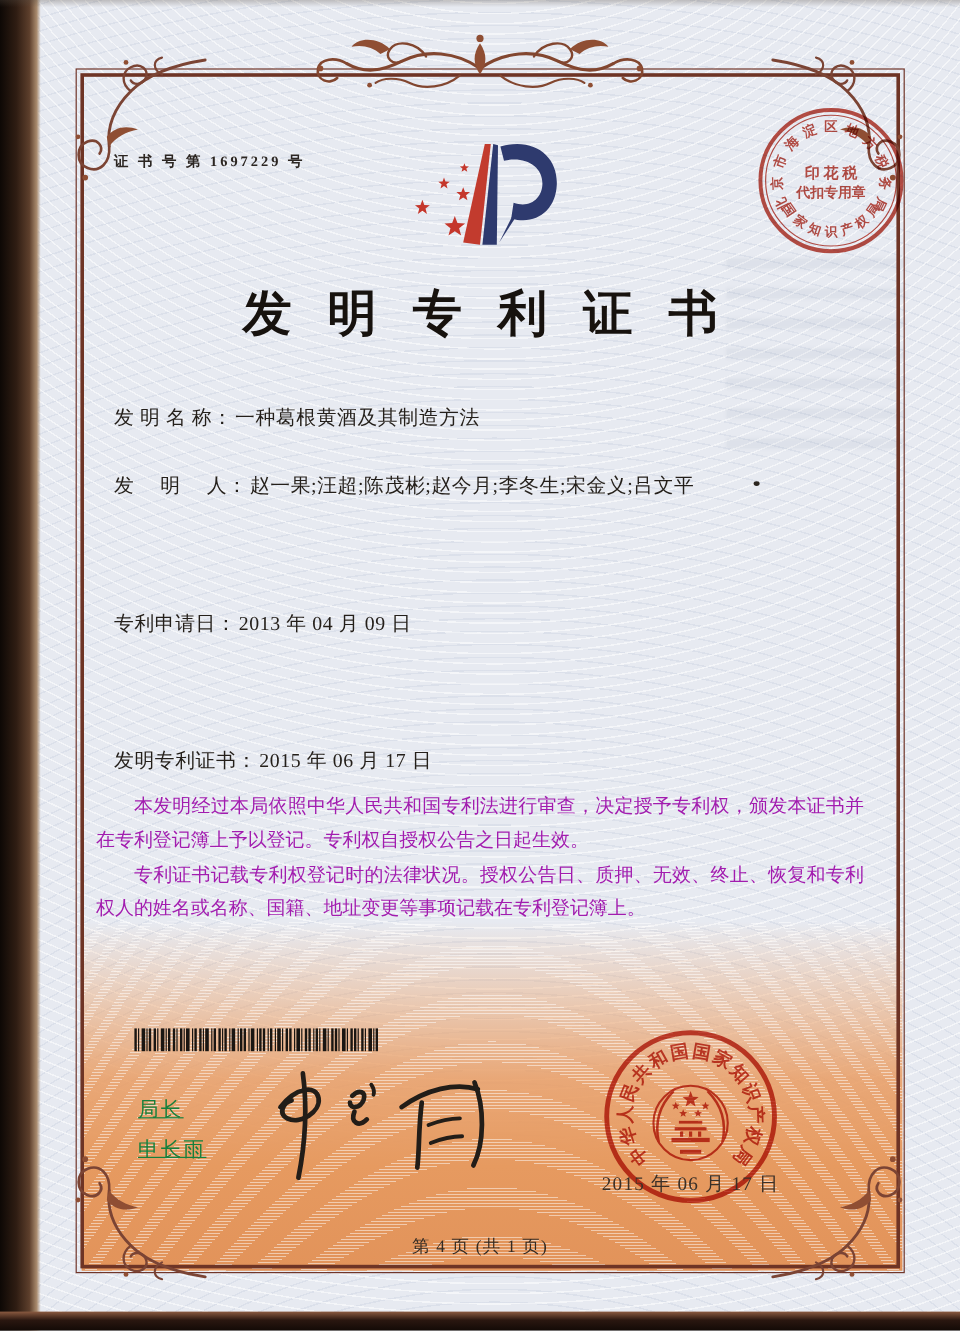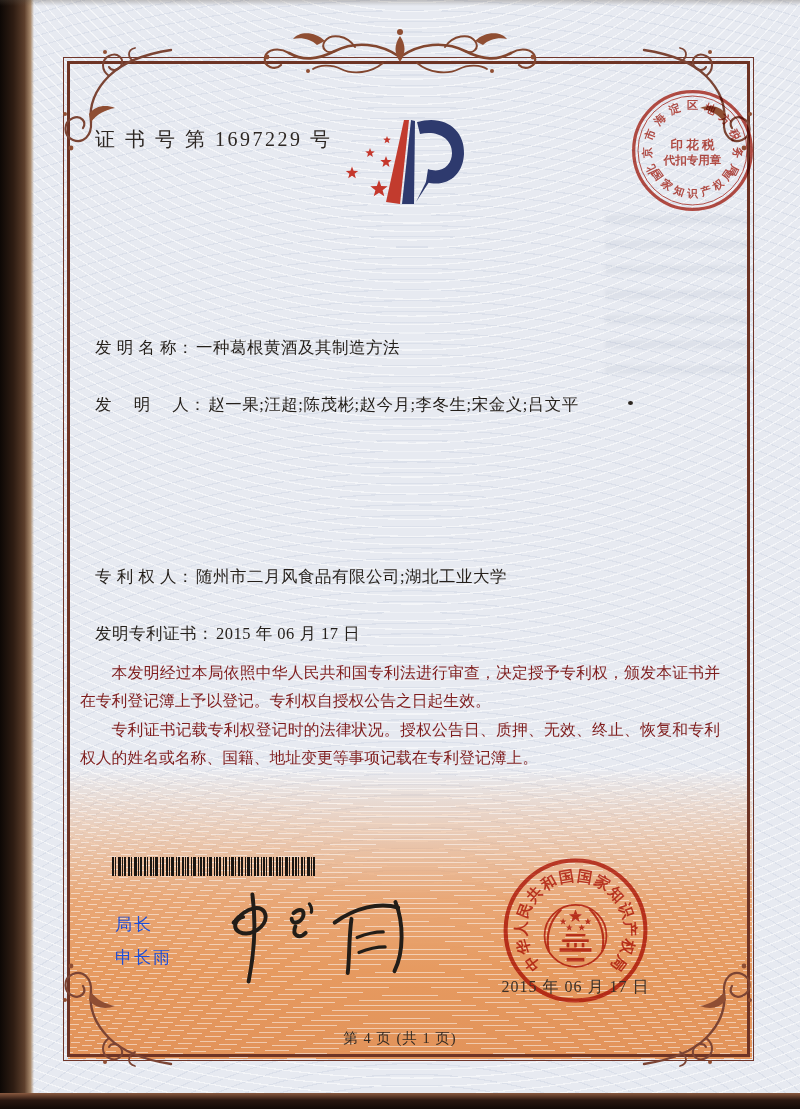--- a/index.html
+++ b/index.html
@@ -19,31 +19,31 @@
   .bottom-edge{position:absolute;left:0;bottom:0;width:100%;height:16px;
     background:linear-gradient(180deg,#8a5a40,#2a1710 45%,#120a06);}
   .top-edge{position:absolute;left:0;top:0;width:100%;height:6px;
     background:linear-gradient(180deg,rgba(90,80,70,.30),rgba(90,80,70,0));}
   
   .frame{position:absolute;left:63px;top:57px;width:689px;height:1002px;border:1px solid #71362a;}
   .frame-inner{position:absolute;inset:3px;border:3px solid #6e3425;}
   .ornament{position:absolute;color:#82462f;}
   .corner{width:120px;height:120px;}
   
-  .cert-no{position:absolute;left:95px;top:126px;font-size:20px;letter-spacing:2.5px;color:#2c2622;font-weight:400;}
+  .cert-no{position:absolute;left:95px;top:126px;font-size:12px;letter-spacing:2.5px;color:#2c2622;font-weight:700;}
   .title{position:absolute;left:0;top:234px;width:100%;text-align:center;font-size:41px;font-weight:bold;
          color:#17120e;letter-spacing:30px;padding-left:30px;box-sizing:border-box;}
   .field{position:absolute;left:95px;font-size:16.5px;color:#241f1a;letter-spacing:.5px;white-space:nowrap;}
   .fvalue{margin-left:2px;}
   .body-text{position:absolute;left:80px;top:659px;width:640px;font-size:15.8px;line-height:28.4px;
-             color:#7f1d1d;text-align:justify;}
+             color:#a21caf;text-align:justify;}
   .body-text p{margin:0;text-indent:2em;}
   #barcode{position:absolute;left:112px;top:857px;height:19px;display:flex;}
   #barcode .bar{background:#1a1612;height:19px;}
-  .signer{position:absolute;left:115px;top:908px;font-size:17px;color:#1d4ed8;letter-spacing:2px;line-height:33px;}
+  .signer{position:absolute;left:115px;top:908px;font-size:17px;color:#15803d;letter-spacing:2px;line-height:33px;text-decoration:underline;}
   .signature{position:absolute;left:215px;top:888px;}
   .seal{position:absolute;mix-blend-mode:multiply;}
   .seal-date{position:absolute;left:487px;top:977px;width:177px;text-align:center;font-size:16px;
              color:#3b3028;letter-spacing:1px;font-weight:500;}
   .footer{position:absolute;left:0;top:1029px;width:100%;text-align:center;font-size:14.5px;color:#332b24;letter-spacing:1px;}
   .speck{position:absolute;background:#2a241e;border-radius:50%;}
   .ghost{position:absolute;left:605px;top:215px;width:150px;height:165px;opacity:.55;filter:blur(1.5px);
     background:repeating-linear-gradient(180deg, rgba(125,135,158,.17) 0 9px, rgba(0,0,0,0) 9px 25px);}
   svg text{font-family:"Liberation Serif","DejaVu Serif",serif;}
 </style>
@@ -134,24 +134,25 @@
         <text x="70" y="70" text-anchor="middle" font-size="11" transform="rotate(55 70 70) translate(0 48)">国</text>
         <text x="70" y="70" text-anchor="middle" font-size="11" transform="rotate(36.66666666666667 70 70) translate(0 48)">家</text>
         <text x="70" y="70" text-anchor="middle" font-size="11" transform="rotate(18.333333333333336 70 70) translate(0 48)">知</text>
         <text x="70" y="70" text-anchor="middle" font-size="11" transform="rotate(0 70 70) translate(0 48)">识</text>
         <text x="70" y="70" text-anchor="middle" font-size="11" transform="rotate(-18.33333333333333 70 70) translate(0 48)">产</text>
         <text x="70" y="70" text-anchor="middle" font-size="11" transform="rotate(-36.66666666666666 70 70) translate(0 48)">权</text>
         <text x="70" y="70" text-anchor="middle" font-size="11" transform="rotate(-55 70 70) translate(0 48)">局</text>
       </g>
   </svg>
 
+  <div class="title">发明专利证书</div>
 
   <div class="field" style="top:337px"><span class="flabel">发 明 名 称：</span><span class="fvalue">一种葛根黄酒及其制造方法</span></div>
   <div class="field" style="top:394px"><span class="flabel">发　 明　 人：</span><span class="fvalue">赵一果;汪超;陈茂彬;赵今月;李冬生;宋金义;吕文平</span></div>
-  <div class="field" style="top:566px"><span class="flabel">专 利 权 人：</span><span class="fvalue">随州市二月风食品有限公司;湖北工业大学</span></div>
+  <div class="field" style="top:509px"><span class="flabel">专利申请日：</span><span class="fvalue">2013 年 04 月 09 日</span></div>
   <div class="field" style="top:623px"><span class="flabel">发明专利证书：</span><span class="fvalue">2015 年 06 月 17 日</span></div>
 
   <div class="speck" style="left:628px;top:401px;width:5px;height:4px;"></div>
 
   <div class="body-text">
     <p>本发明经过本局依照中华人民共和国专利法进行审查，决定授予专利权，颁发本证书并在专利登记簿上予以登记。专利权自授权公告之日起生效。</p>
     <p>专利证书记载专利权登记时的法律状况。授权公告日、质押、无效、终止、恢复和专利权人的姓名或名称、国籍、地址变更等事项记载在专利登记簿上。</p>
   </div>
 
   <div id="barcode">

